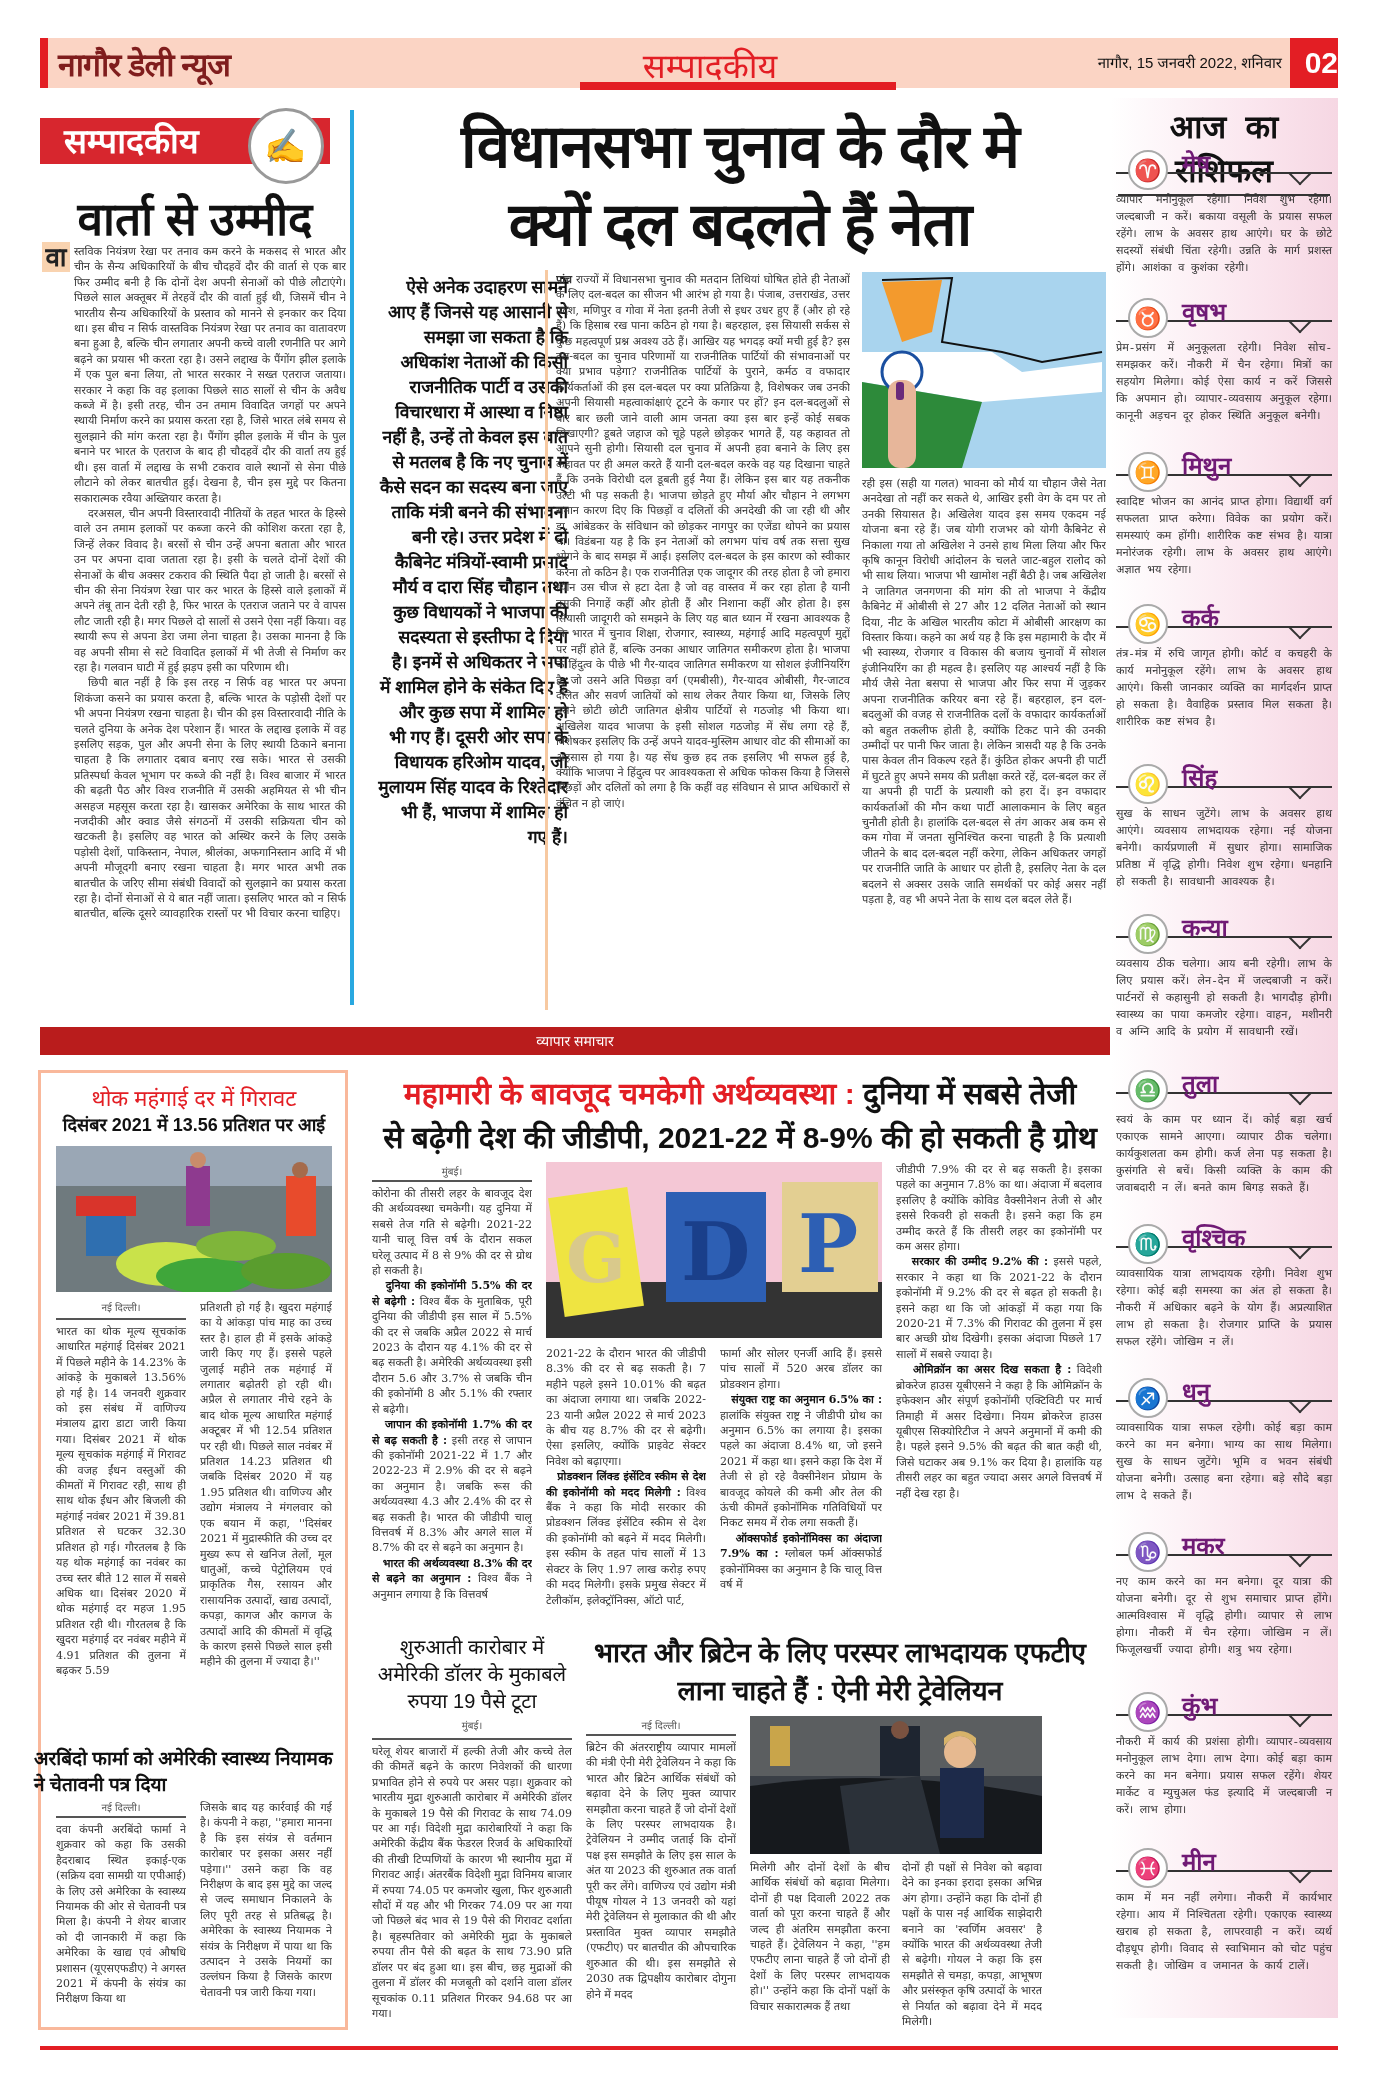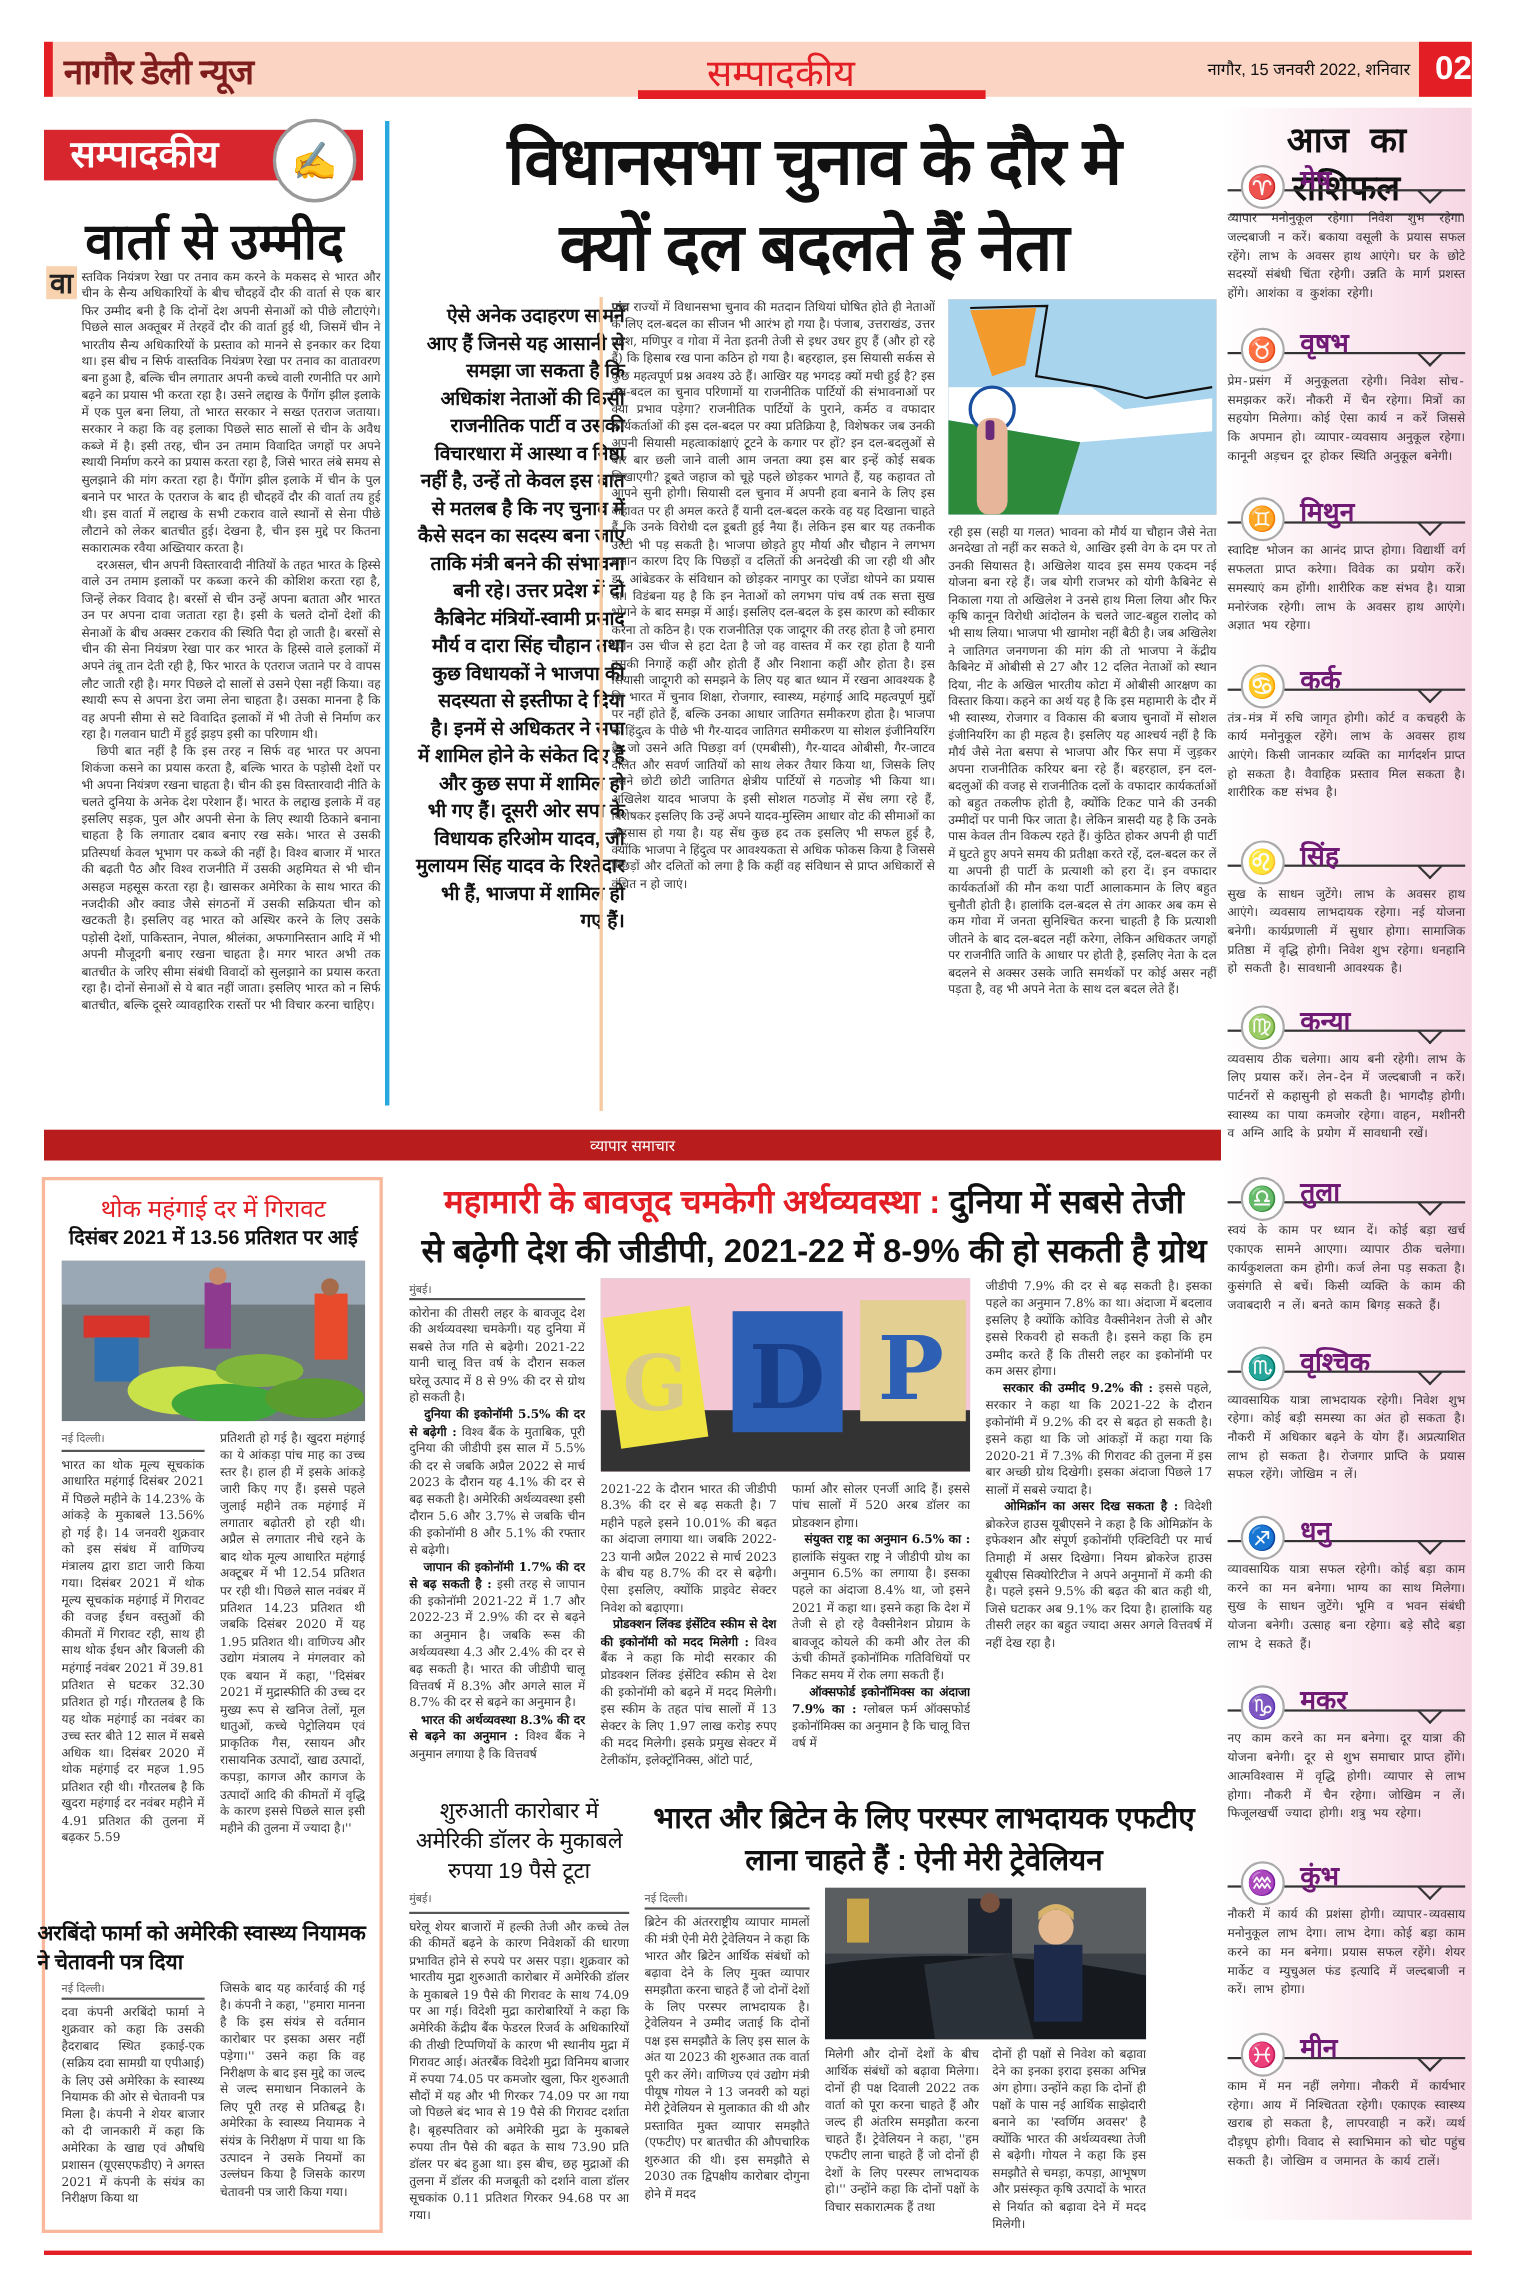--- a/index.html
+++ b/index.html
@@ -30,21 +30,21 @@
 .rashi .hd .ic{position:absolute;left:12px;top:2px;width:40px;height:40px;border-radius:50%;background:#fff;border:2px solid #aaa;display:flex;align-items:center;justify-content:center;font-size:22px;color:#111}
 .rashi .hd .nm{position:absolute;left:66px;top:-2px;font-family:"Liberation Sans",sans-serif;font-weight:bold;font-size:24px;color:#701a75;background:transparent}
 .rashi .tx{font-family:Liberation Mono, monospace;font-size:11px;line-height:17px;text-align:justify;color:#333;margin-top:4px}
 .biz-bar{left:40px;top:1027px;width:1070px;height:28px;background:#b91c1c;color:#fff;text-align:center;font-family:"Liberation Sans",sans-serif;font-size:14px;line-height:28px}
 .box-orange{left:38px;top:1070px;width:310px;height:960px;border:3px solid #f9b89b}
 .box-title1{left:44px;top:1082px;width:300px;text-align:center;font-family:"Liberation Sans",sans-serif;font-size:22px;color:#e31e24}
 .box-title2{left:44px;top:1112px;width:300px;text-align:center;font-family:"Liberation Sans",sans-serif;font-weight:bold;font-size:18px;color:#111}
 .photo{background:#ccc;overflow:hidden}
 .gdp-title{left:370px;top:1072px;width:740px;text-align:center;font-family:"Liberation Sans",sans-serif;font-weight:bold;font-size:30px;line-height:44px;color:#111}
 .gdp-title .red{color:#e31e24}
-.dateline{font-size:10px;color:#555;text-align:left}
+.dateline{font-size:10px;color:#555;text-align:center}
 .rule{height:2px;background:#555}
 .sub-bold{font-weight:bold;color:#111}
 .rupee-title{left:372px;top:1634px;width:200px;text-align:center;font-family:"Liberation Sans",sans-serif;font-size:20px;line-height:27px;color:#111}
 .uk-title{left:580px;top:1634px;width:520px;text-align:center;font-family:"Liberation Sans",sans-serif;font-weight:bold;font-size:27px;line-height:38px;color:#111}
 .aurobindo-title{left:34px;top:1746px;width:300px;font-family:"Liberation Sans",sans-serif;font-weight:bold;font-size:19px;line-height:26px;color:#111}
 .bottom-rule{left:40px;top:2046px;width:1298px;height:4px;background:#e31e24}
 </style>
 </head>
 <body>
 

